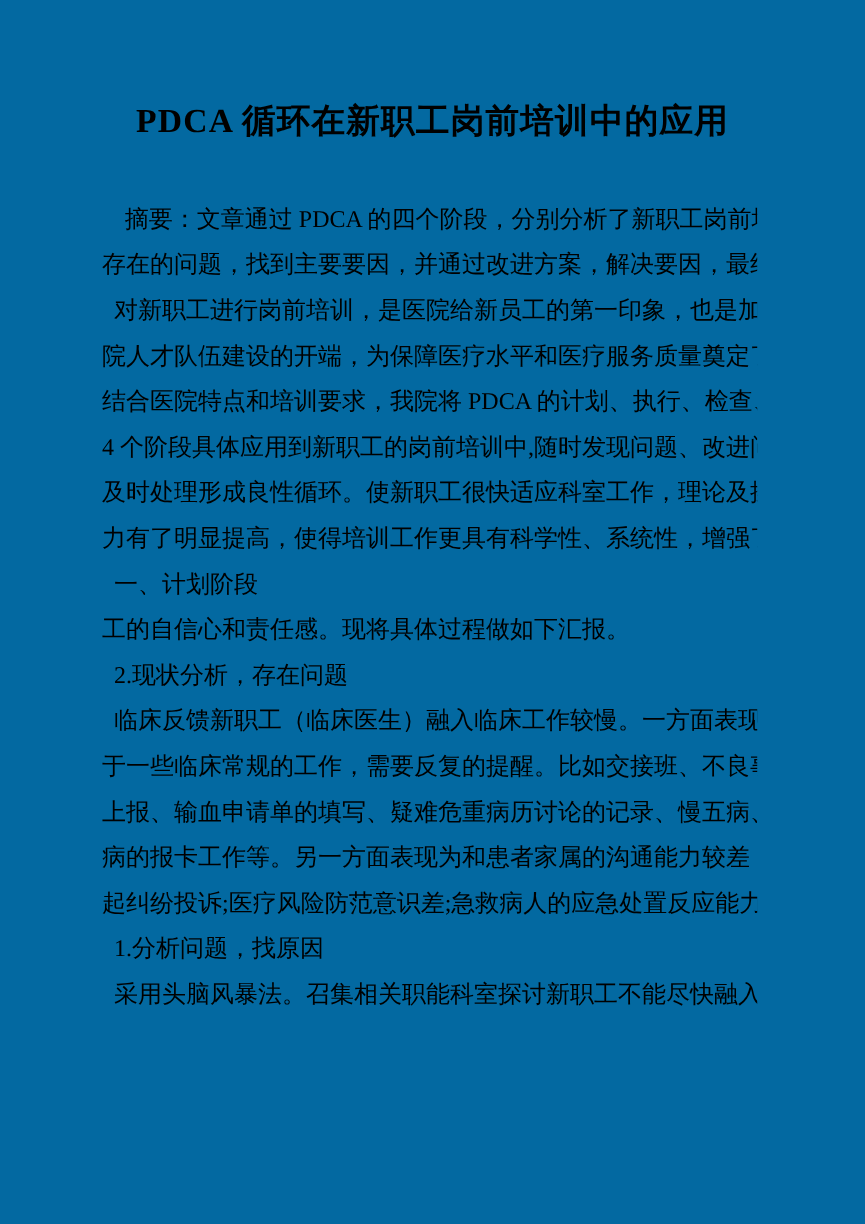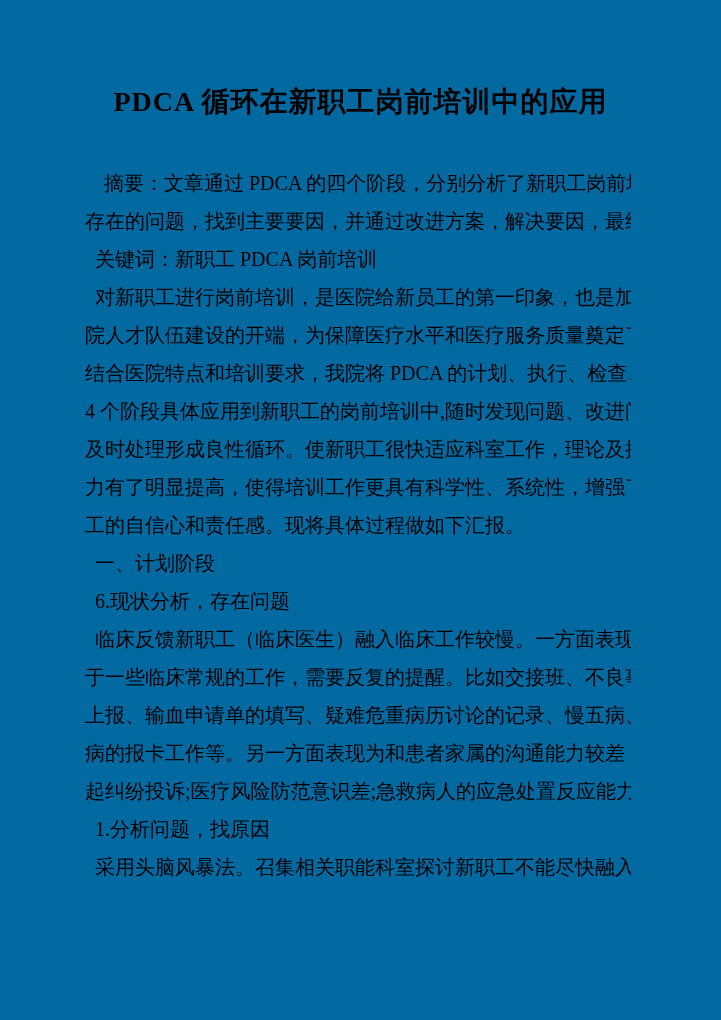--- a/index.html
+++ b/index.html
@@ -50,33 +50,32 @@
 
 <div class="page">
 
   <div class="doc-title">PDCA 循环在新职工岗前培训中的应用</div>
 
   <div class="content">
 
     <div class="line ind-lg">摘要：文章通过 PDCA 的四个阶段，分别分析了新职工岗前培训中</div>
     <div class="line">存在的问题，找到主要要因，并通过改进方案，解决要因，最终提高</div>
 
-    <div class="line ind-sm">关键词：新职工 PDCA 岗前培训</div>
 
     <div class="line ind-sm">对新职工进行岗前培训，是医院给新员工的第一印象，也是加强医</div>
     <div class="line">院人才队伍建设的开端，为保障医疗水平和医疗服务质量奠定了基础。</div>
     <div class="line">结合医院特点和培训要求，我院将 PDCA 的计划、执行、检查、处理</div>
     <div class="line">4 个阶段具体应用到新职工的岗前培训中,随时发现问题、改进问题，</div>
     <div class="line">及时处理形成良性循环。使新职工很快适应科室工作，理论及操作能</div>
     <div class="line">力有了明显提高，使得培训工作更具有科学性、系统性，增强了新职</div>
+    <div class="line ind-sm">一、计划阶段</div>
+
     <div class="line">工的自信心和责任感。现将具体过程做如下汇报。</div>
 
-    <div class="line ind-sm">一、计划阶段</div>
-
-    <div class="line ind-sm">6.现状分析，存在问题</div>
+    <div class="line ind-sm">2.现状分析，存在问题</div>
 
     <div class="line ind-sm">临床反馈新职工（临床医生）融入临床工作较慢。一方面表现在对</div>
     <div class="line">于一些临床常规的工作，需要反复的提醒。比如交接班、不良事件的</div>
     <div class="line">上报、输血申请单的填写、疑难危重病历讨论的记录、慢五病、传染</div>
     <div class="line">病的报卡工作等。另一方面表现为和患者家属的沟通能力较差，易引</div>
     <div class="line">起纠纷投诉;医疗风险防范意识差;急救病人的应急处置反应能力差。</div>
 
     <div class="line ind-sm">1.分析问题，找原因</div>
 
     <div class="line ind-sm">采用头脑风暴法。召集相关职能科室探讨新职工不能尽快融入临床</div>

